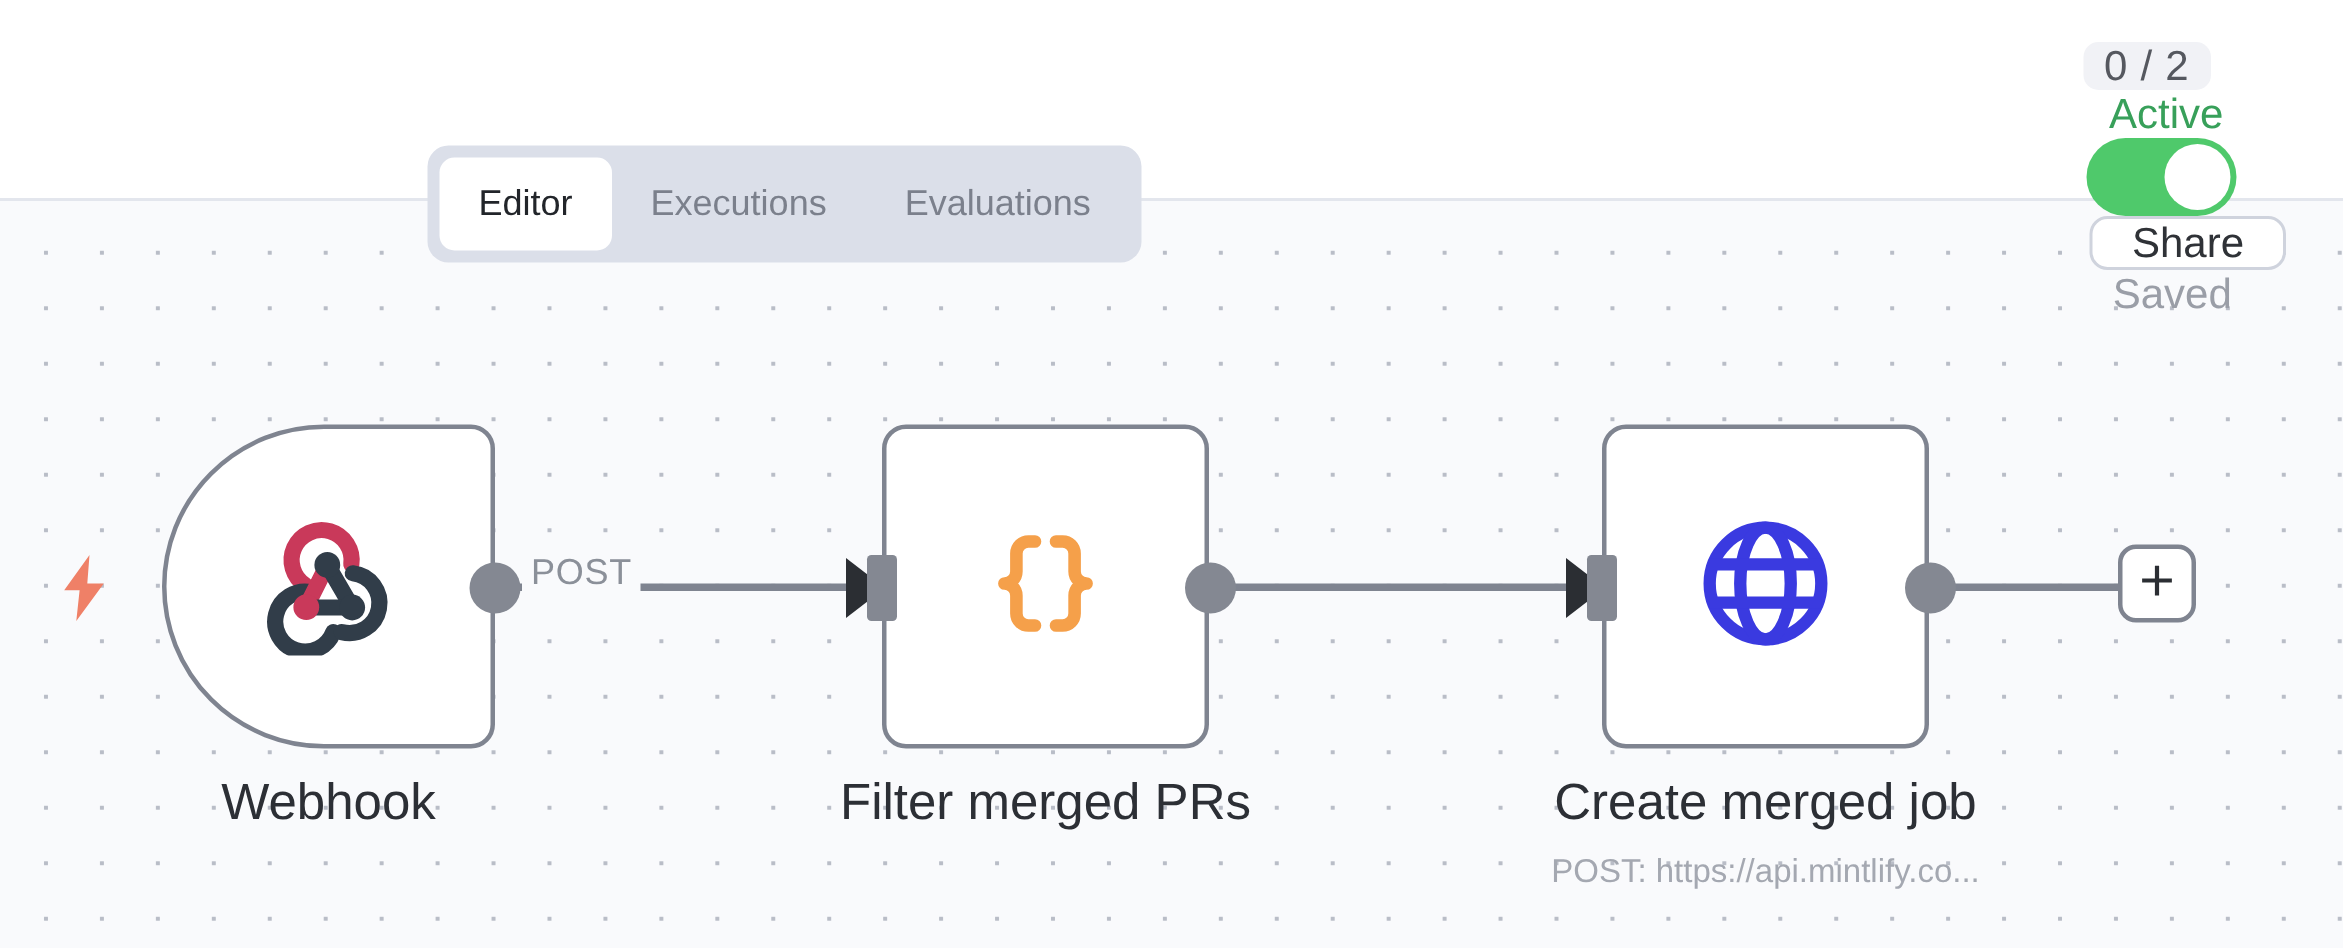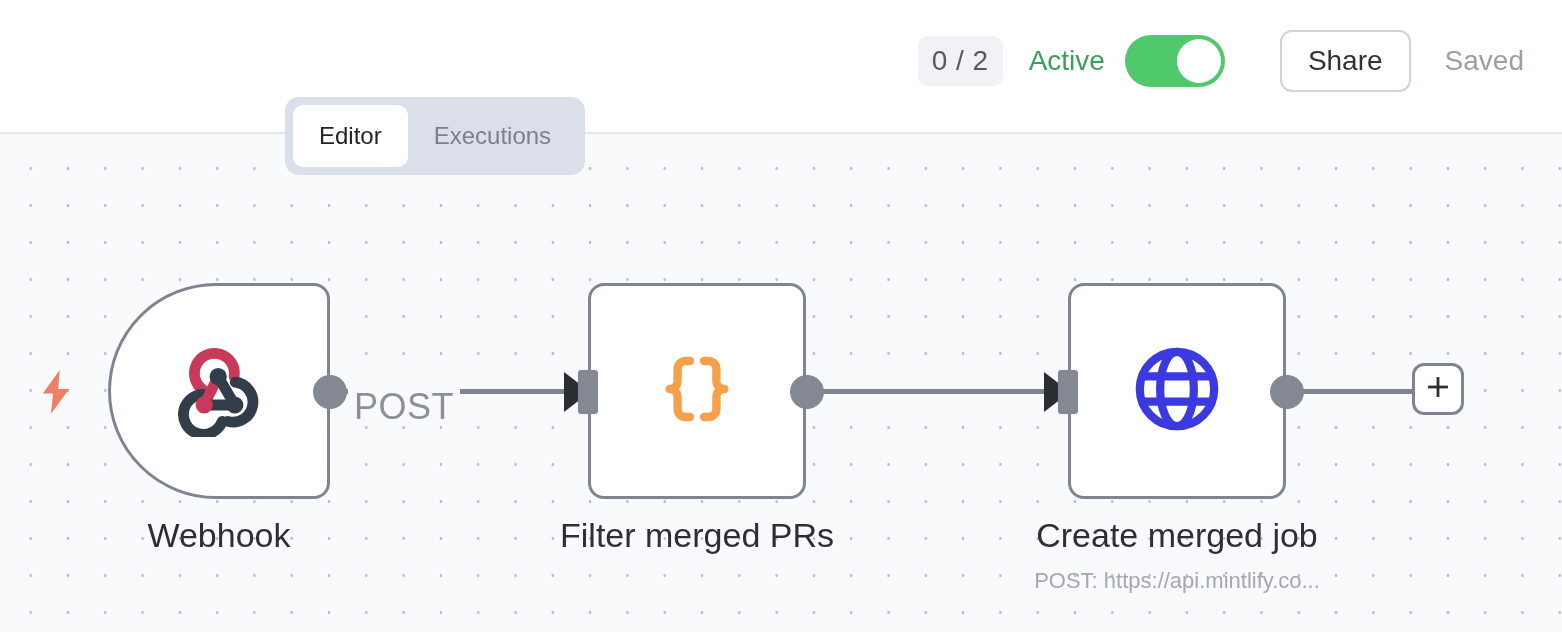--- a/index.html
+++ b/index.html
@@ -32,20 +32,21 @@
   }
 
   .header-right {
     position: absolute;
     right: 38px;
     top: 28px;
     display: flex;
     align-items: center;
     gap: 0;
     height: 66px;
+    flex-direction: column;
   }
 
   .count-badge {
     display: flex;
     align-items: center;
     justify-content: center;
     height: 50px;
     min-width: 80px;
     padding: 0 14px;
     background: #f1f2f6;
@@ -252,27 +253,27 @@
     width: 0; height: 0;
     border-top: 20px solid transparent;
     border-bottom: 20px solid transparent;
     border-left: 26px solid #2b2e33;
   }
   .arrow-1 { left: 564px; }
   .arrow-2 { left: 1044px; }
 
   .edge-label {
     position: absolute;
-    top: 254px;
+    top: 229px;
     height: 38px;
     line-height: 38px;
     padding: 0 6px;
     background: #f9fafc;
     color: #8b9099;
-    font-size: 36px;
+    font-size: 24px;
     letter-spacing: 0.5px;
   }
   .edge-label-1 { left: 348px; }
 
   .add-btn {
     position: absolute;
     left: 1412px;
     top: 229px;
     width: 52px;
     height: 52px;
@@ -303,20 +304,21 @@
 
       <div class="share-btn">Share</div>
 
       <div class="saved-label">Saved</div>
     </div>
   </div>
 
   <div class="tabbar">
     <div class="tab active">Editor</div>
     <div class="tab">Executions</div>
+    <div class="tab">Evaluations</div>
   </div>
 
   <div class="canvas">
 
     <div class="bolt">
       <svg width="36" height="44" viewBox="0 0 24 30">
         <path d="M14.5 0 L3 16 L10 16 L8.5 30 L21 13 L13.5 13 Z" fill="#ef8067"></path>
       </svg>
     </div>
 

